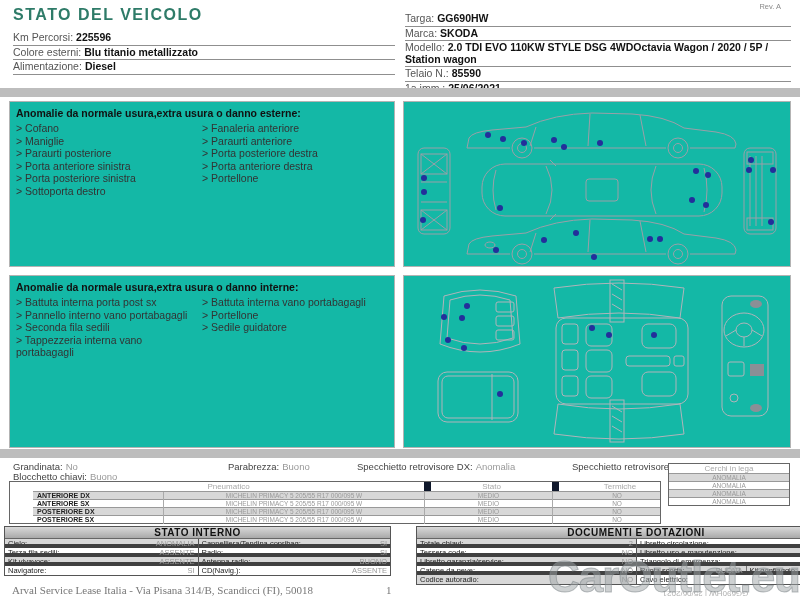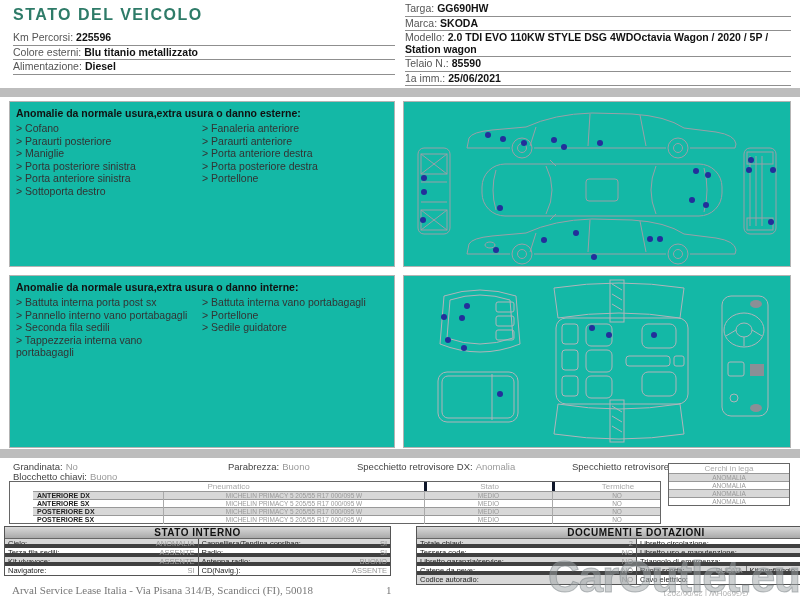--- a/index.html
+++ b/index.html
@@ -32,21 +32,21 @@
   .dot { fill:#232f9b; stroke:none; }
   .dk { fill:#8b8f96; stroke:none; }
 
   
   .sum { position:absolute; font-size:9.5px; color:#444; white-space:nowrap; }
   .sum b { font-weight:normal; color:#999; margin-left:3px; }
 
   
   .ttable { position:absolute; left:9px; top:481px; width:652px; border:1px solid #666; background:#fff;padding-left:23px; }
   .thead { display:grid; grid-template-columns:391px 128px 129px; height:9px; }
-  .thead div { font-size:8px; color:#a9a9a9; text-align:center; line-height:9px; border-left:3px solid #0f172a; }
+  .thead div { font-size:8px; color:#a9a9a9; text-align:center; line-height:9px; border-left:7px solid #0f172a; }
   .thead div:first-child { border-left:none; }
   .trow { display:grid; grid-template-columns:130px 261px 128px 129px; height:8px; border-top:1px solid #999; }
   .trow.gr { background:#d8d8d8; }
   .trow .pos { font-size:7px; font-weight:bold; color:#222; padding-left:4px; line-height:8px; }
   .trow .cv  { font-size:6.5px; color:#999; text-align:center; line-height:8px; border-left:1px solid #aaa; overflow:hidden; white-space:nowrap; }
   .ctable { position:absolute; left:668px; top:463px; width:122px; border:1px solid #666; background:#fff; }
   .chead { font-size:8px; color:#a9a9a9; text-align:center; height:9px; line-height:9px; }
   .crow { height:8px; border-top:1px solid #999; font-size:6.5px; color:#999; text-align:center; line-height:8px; }
   .crow.gr { background:#d8d8d8; }
 
@@ -79,45 +79,46 @@
 <div class="page">
 
   <div class="hdr-left">
     <div class="report-title">STATO DEL VEICOLO</div>
     <div class="frow"><span>Km Percorsi:</span><b>225596</b></div>
     <div class="frow"><span>Colore esterni:</span><b>Blu titanio metallizzato</b></div>
     <div class="frow"><span>Alimentazione:</span><b>Diesel</b></div>
   </div>
 
   <div class="hdr-right">
+    <div class="rev">Rev. A</div>
     <div class="frow"><span>Targa:</span><b>GG690HW</b></div>
     <div class="frow"><span>Marca:</span><b>SKODA</b></div>
     <div class="frow"><span>Modello:</span><b>2.0 TDI EVO 110KW STYLE DSG 4WDOctavia Wagon / 2020 / 5P / Station wagon</b></div>
     <div class="frow"><span>Telaio N.:</span><b>85590</b></div>
     <div class="frow"><span>1a imm.:</span><b>25/06/2021</b></div>
   </div>
 
   <div class="band" style="top:88px;"></div>
 
   <div class="box" style="left:9px; top:101px; width:386px; height:166px;">
     <div class="box-title">Anomalie da normale usura,extra usura o danno esterne:</div>
     <div class="cols">
       <div class="col">
         <div class="item">&gt; Cofano</div>
+        <div class="item">&gt; Maniglie</div>
         <div class="item">&gt; Paraurti posteriore</div>
-        <div class="item">&gt; Maniglie</div>
+        <div class="item">&gt; Porta anteriore sinistra</div>
         <div class="item">&gt; Porta posteriore sinistra</div>
-        <div class="item">&gt; Porta anteriore sinistra</div>
         <div class="item">&gt; Sottoporta destro</div>
       </div>
       <div class="col">
         <div class="item">&gt; Fanaleria anteriore</div>
         <div class="item">&gt; Paraurti anteriore</div>
+        <div class="item">&gt; Porta posteriore destra</div>
         <div class="item">&gt; Porta anteriore destra</div>
-        <div class="item">&gt; Porta posteriore destra</div>
         <div class="item">&gt; Portellone</div>
       </div>
     </div>
   </div>
 
   <div class="box diag" style="left:403px; top:101px; width:388px; height:166px;">
     <svg width="386" height="164" viewBox="0 0 386 164">
 
       <g class="sk">
         <rect x="14" y="46" width="32" height="86" rx="6"></rect>

